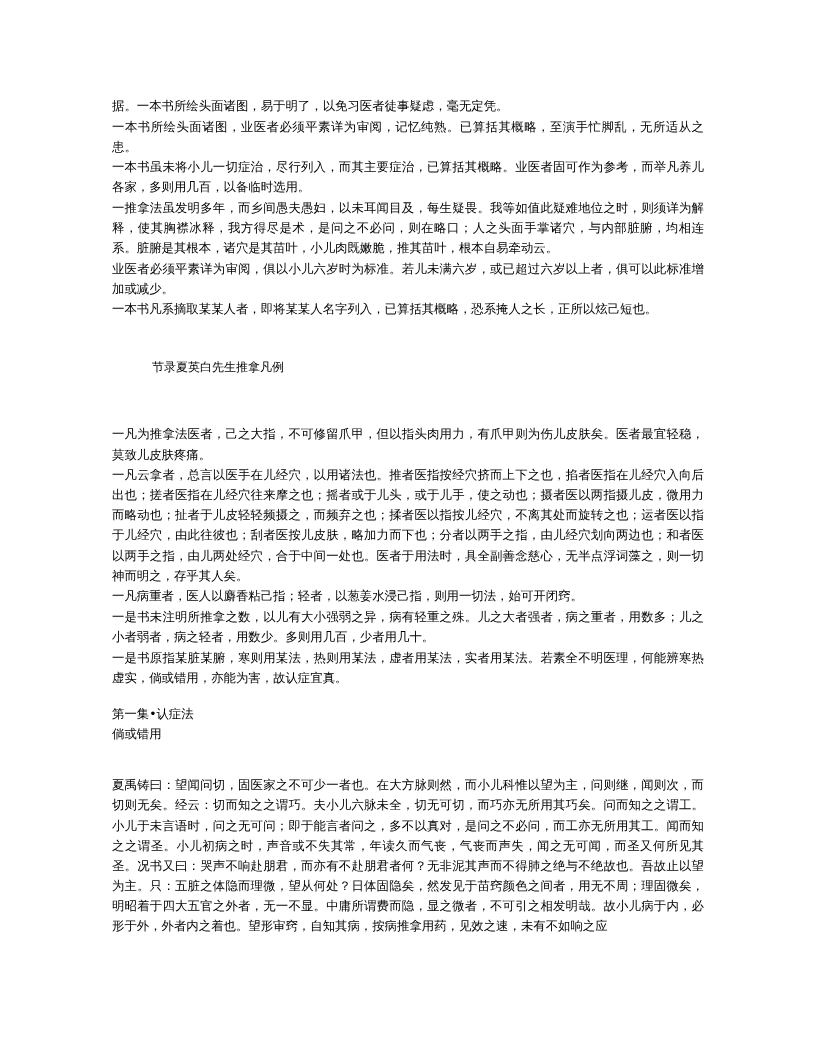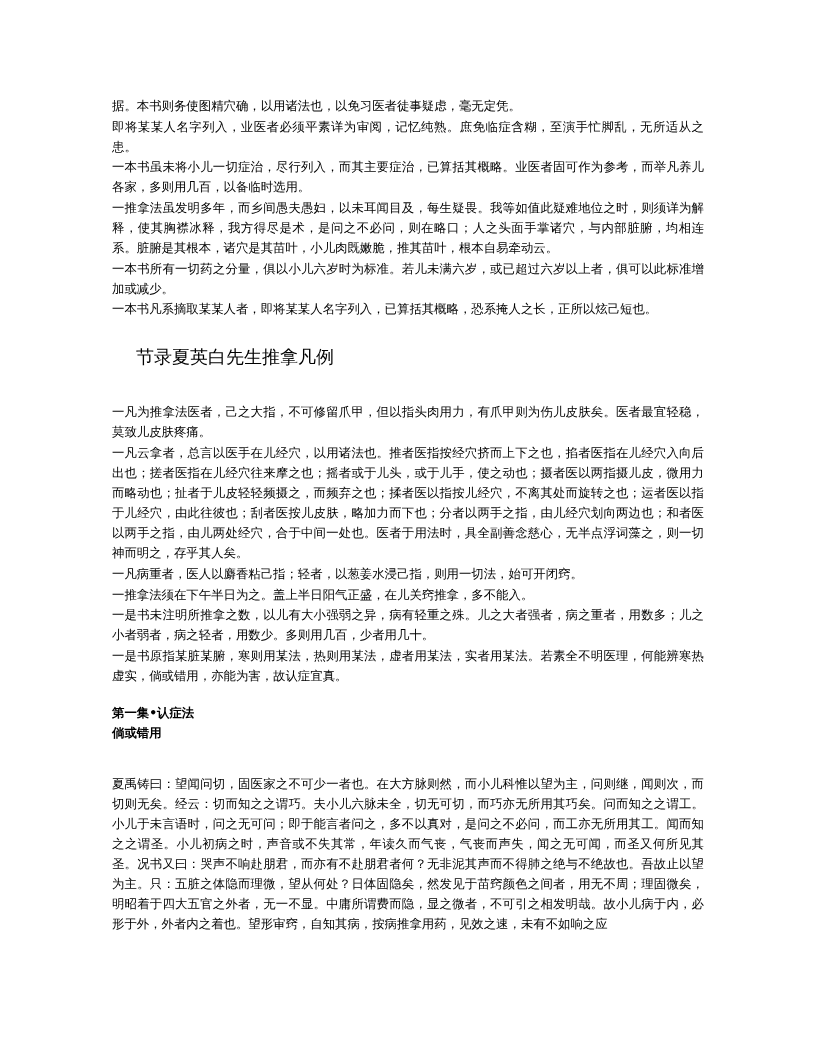--- a/index.html
+++ b/index.html
@@ -33,57 +33,56 @@
   .spacer-lg {
     height: 22px;
   }
   .spacer-md {
     height: 16px;
   }
   .spacer-sm {
     height: 9px;
   }
   .heading {
-    margin: 0;
+    margin: 16px;
     text-indent: 24px;
-    font-size: 18px;
+    font-size: 12px;
     line-height: 1.62;
     font-weight: normal;
   }
   .section-title {
     margin: 0;
     font-size: 12.4px;
     line-height: 1.62;
-    font-weight: bold;
+    font-weight: normal;
   }
 </style>
 </head>
 <body>
 
 <div class="page">
   <div class="doc-body">
 
-    <p class="para">据。本书则务使图精穴确，以用诸法也，以免习医者徒事疑虑，毫无定凭。</p>
-    <p class="para">即将某某人名字列入，业医者必须平素详为审阅，记忆纯熟。庶免临症含糊，至演手忙脚乱，无所适从之患。</p>
+    <p class="para">据。一本书所绘头面诸图，易于明了，以免习医者徒事疑虑，毫无定凭。</p>
+    <p class="para">一本书所绘头面诸图，业医者必须平素详为审阅，记忆纯熟。已算括其概略，至演手忙脚乱，无所适从之患。</p>
     <p class="para">一本书虽未将小儿一切症治，尽行列入，而其主要症治，已算括其概略。业医者固可作为参考，而举凡养儿各家，多则用几百，以备临时选用。</p>
     <p class="para">一推拿法虽发明多年，而乡间愚夫愚妇，以未耳闻目及，每生疑畏。我等如值此疑难地位之时，则须详为解释，使其胸襟冰释，我方得尽是术，是问之不必问，则在略口；人之头面手掌诸穴，与内部脏腑，均相连系。脏腑是其根本，诸穴是其苗叶，小儿肉既嫩脆，推其苗叶，根本自易牵动云。</p>
-    <p class="para">一本书所有一切药之分量，俱以小儿六岁时为标准。若儿未满六岁，或已超过六岁以上者，俱可以此标准增加或减少。</p>
+    <p class="para">业医者必须平素详为审阅，俱以小儿六岁时为标准。若儿未满六岁，或已超过六岁以上者，俱可以此标准增加或减少。</p>
     <p class="para">一本书凡系摘取某某人者，即将某某人名字列入，已算括其概略，恐系掩人之长，正所以炫己短也。</p>
 
     <div class="spacer-lg"></div>
 
     <h2 class="heading">节录夏英白先生推拿凡例</h2>
 
     <div class="spacer-lg"></div>
     <div class="spacer-sm"></div>
 
     <p class="para">一凡为推拿法医者，己之大指，不可修留爪甲，但以指头肉用力，有爪甲则为伤儿皮肤矣。医者最宜轻稳，莫致儿皮肤疼痛。</p>
     <p class="para">一凡云拿者，总言以医手在儿经穴，以用诸法也。推者医指按经穴挤而上下之也，掐者医指在儿经穴入向后出也；搓者医指在儿经穴往来摩之也；摇者或于儿头，或于儿手，使之动也；摄者医以两指摄儿皮，微用力而略动也；扯者于儿皮轻轻频摄之，而频弃之也；揉者医以指按儿经穴，不离其处而旋转之也；运者医以指于儿经穴，由此往彼也；刮者医按儿皮肤，略加力而下也；分者以两手之指，由儿经穴划向两边也；和者医以两手之指，由儿两处经穴，合于中间一处也。医者于用法时，具全副善念慈心，无半点浮词藻之，则一切神而明之，存乎其人矣。</p>
     <p class="para">一凡病重者，医人以麝香粘己指；轻者，以葱姜水浸己指，则用一切法，始可开闭窍。</p>
-    <p class="para">一推拿法须在下午半日为之。盖上半日阳气正盛，在儿关窍推拿，多不能入。</p>
     <p class="para">一是书未注明所推拿之数，以儿有大小强弱之异，病有轻重之殊。儿之大者强者，病之重者，用数多；儿之小者弱者，病之轻者，用数少。多则用几百，少者用几十。</p>
     <p class="para">一是书原指某脏某腑，寒则用某法，热则用某法，虚者用某法，实者用某法。若素全不明医理，何能辨寒热虚实，倘或错用，亦能为害，故认症宜真。</p>
 
     <div class="spacer-md"></div>
 
     <h2 class="section-title">第一集•认症法</h2>
     <h3 class="section-title">倘或错用</h3>
 
     <div class="spacer-lg"></div>
     <div class="spacer-sm"></div>

